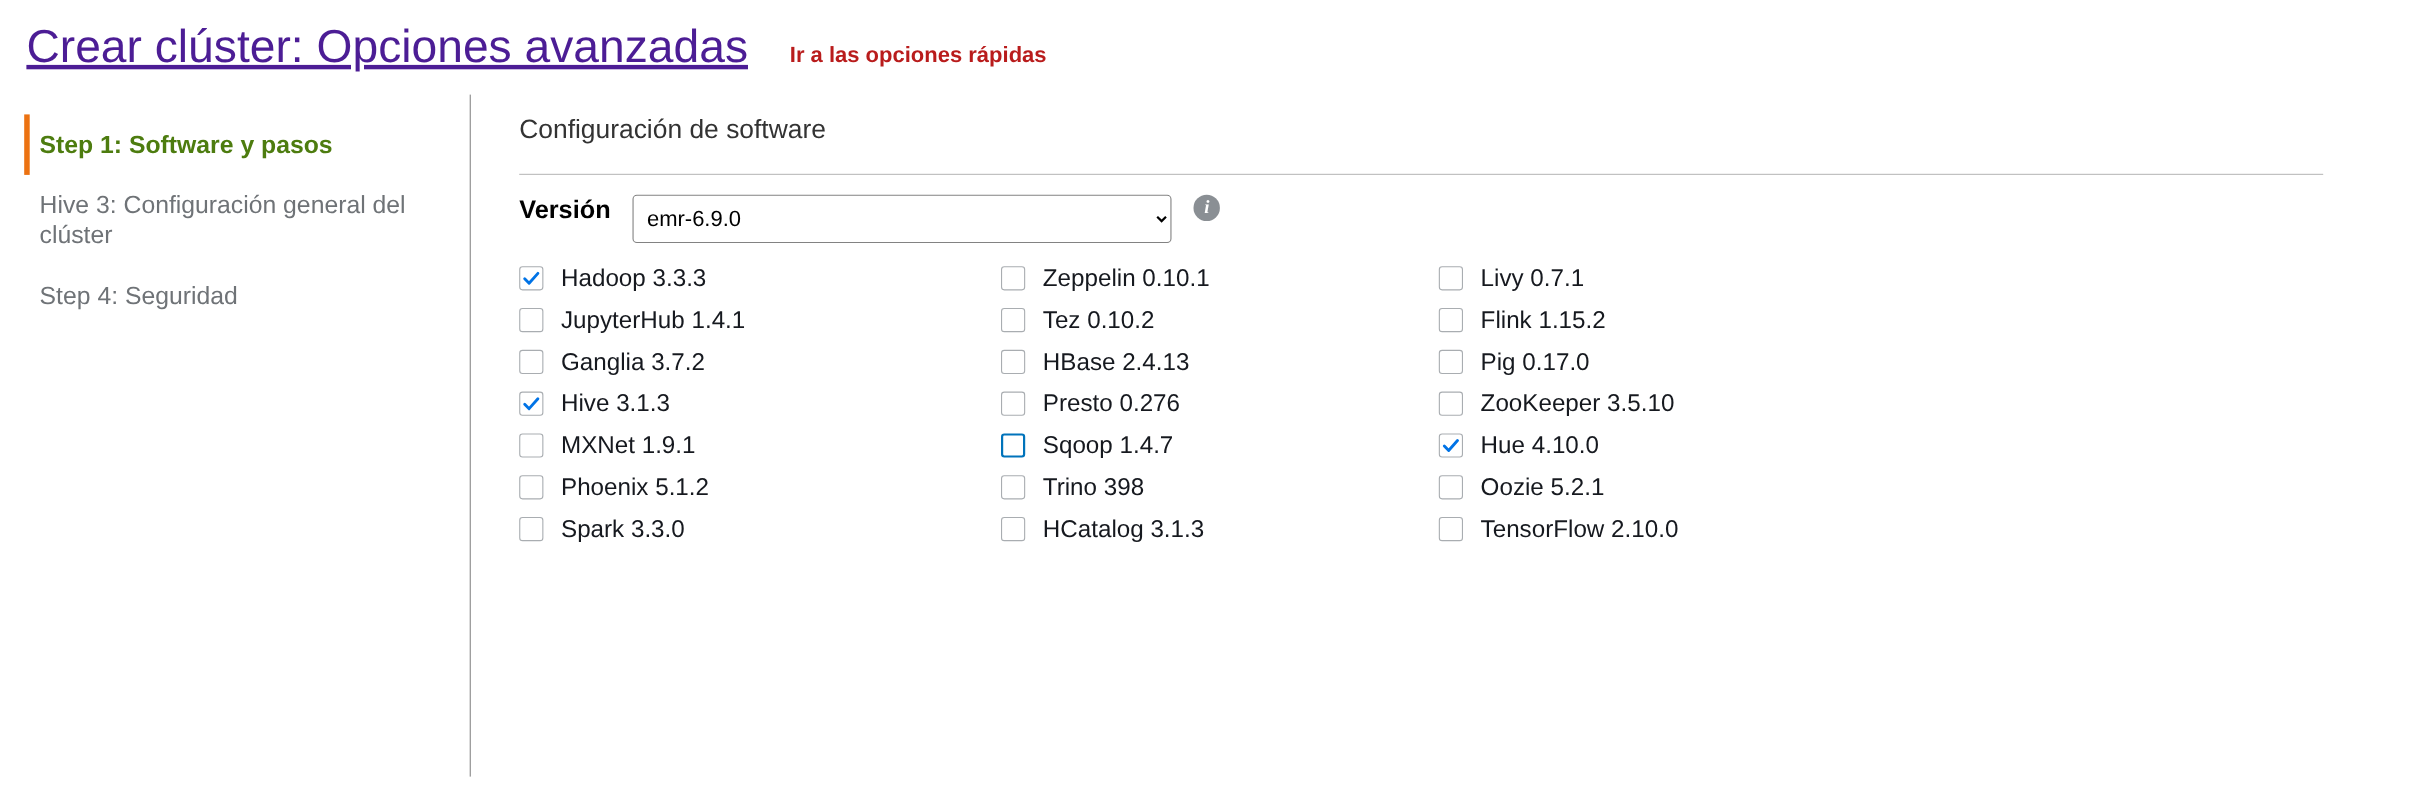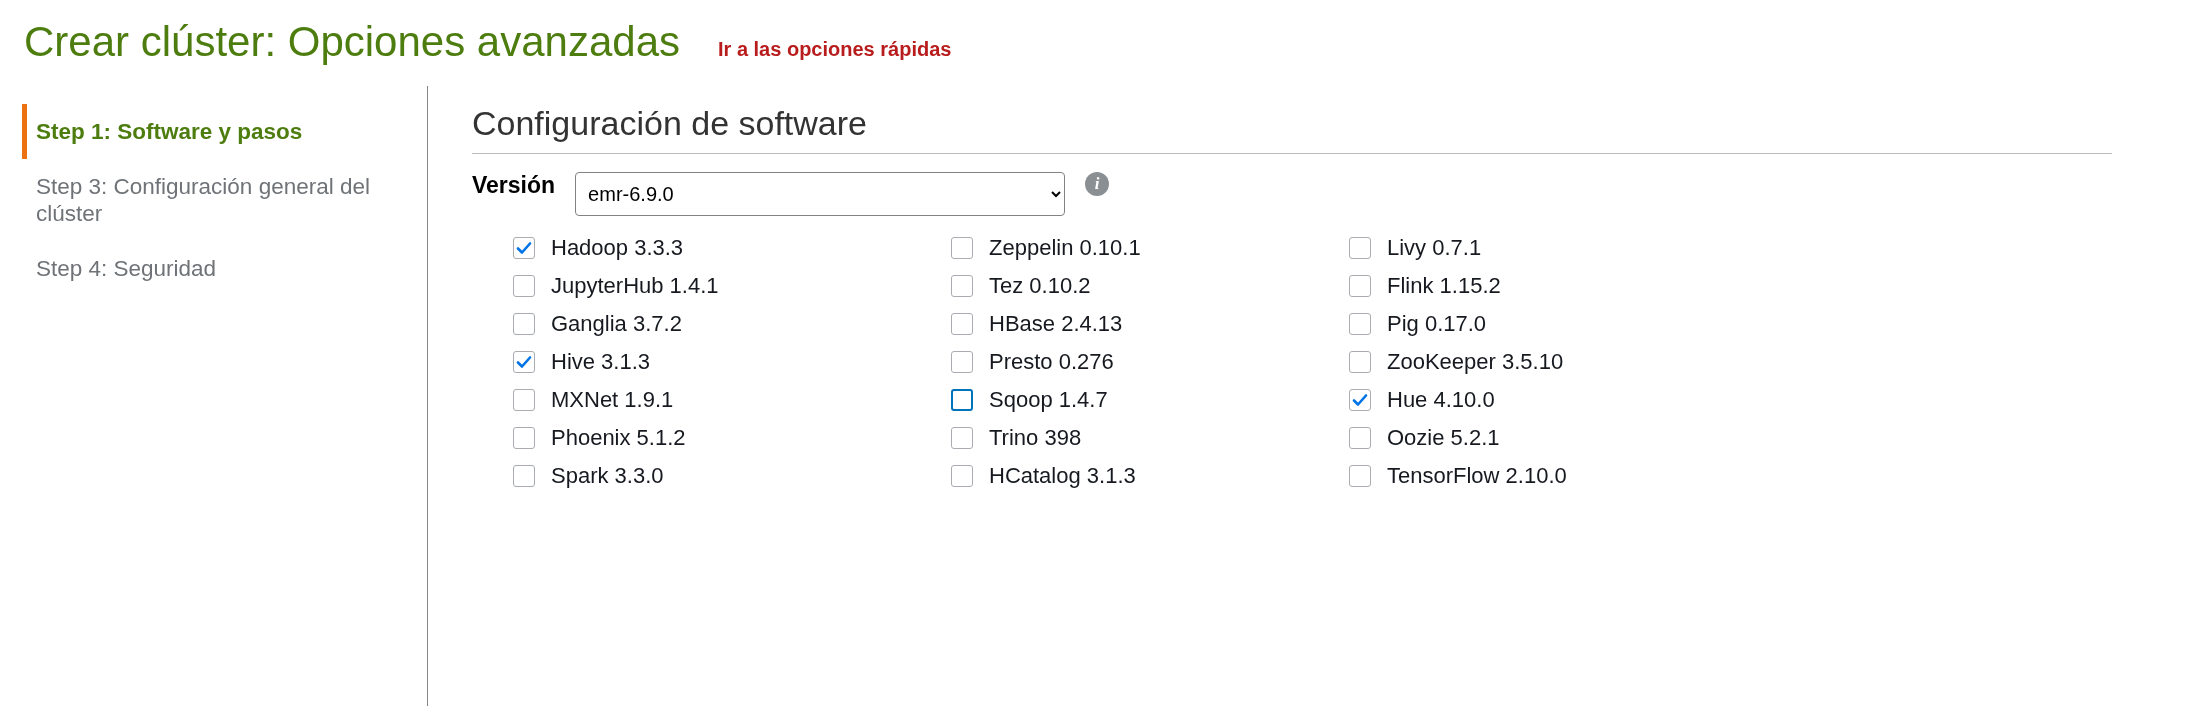--- a/index.html
+++ b/index.html
@@ -13,21 +13,22 @@
   }
   .header {
     display: flex;
     align-items: baseline;
     gap: 38px;
     padding: 18px 0 20px 24px;
   }
   .page-title {
     font-size: 42px;
     font-weight: 400;
-    color: #4d7c0f;
+    color: #4c1d95;
+    text-decoration: underline;
   }
   .quick-link {
     font-size: 20px;
     font-weight: 700;
     color: #b91c1c;
     cursor: pointer;
   }
 
   .body {
     display: flex;
@@ -53,25 +54,25 @@
     color: #4d7c0f;
     border-left: 5px solid #ec7211;
     padding-left: 9px;
   }
 
   .main {
     padding: 18px 0 0 44px;
     flex: 1;
   }
   .section-title {
-    font-size: 34px;
+    font-size: 24px;
     font-weight: 400;
     color: #333;
     border-bottom: 1px solid #bbb;
-    padding-bottom: 10px;
+    padding-bottom: 26px;
     margin-bottom: 18px;
     width: 1640px;
   }
 
   .version-row {
     display: flex;
     align-items: flex-start;
     gap: 20px;
     margin-bottom: 18px;
   }
@@ -110,21 +111,20 @@
     display: grid;
     grid-template-columns: 438px 398px 398px;
     column-gap: 0;
     row-gap: 10px;
   }
   .app-item {
     display: flex;
     align-items: center;
     gap: 16px;
     height: 28px;
-    margin-left: 41px;
   }
   .checkbox {
     width: 22px;
     height: 22px;
     border: 1.5px solid #a9adb1;
     border-radius: 3px;
     display: flex;
     align-items: center;
     justify-content: center;
     cursor: pointer;
@@ -146,21 +146,21 @@
 
 <div class="header">
   <div class="page-title">Crear clúster: Opciones avanzadas</div>
   <div class="quick-link">Ir a las opciones rápidas</div>
 </div>
 
 <div class="body">
 
   <div class="sidebar">
     <div class="step active">Step 1: Software y pasos</div>
-    <div class="step">Step 3: Configuración general del clúster</div>
+    <div class="step">Hive 3: Configuración general del clúster</div>
     <div class="step">Step 4: Seguridad</div>
   </div>
 
   <div class="main">
     <div class="section-title">Configuración de software</div>
 
     <div class="version-row">
       <div class="version-label">Versión</div>
       <select class="version-select">
         <option>emr-6.9.0</option>

